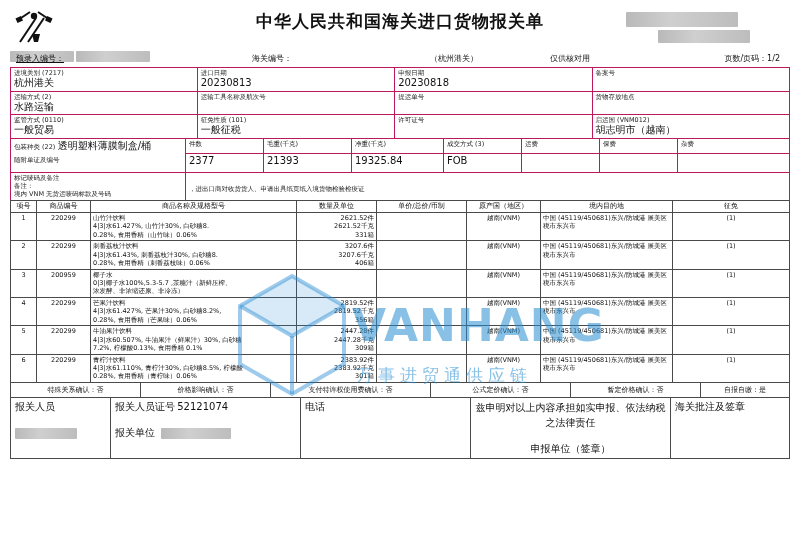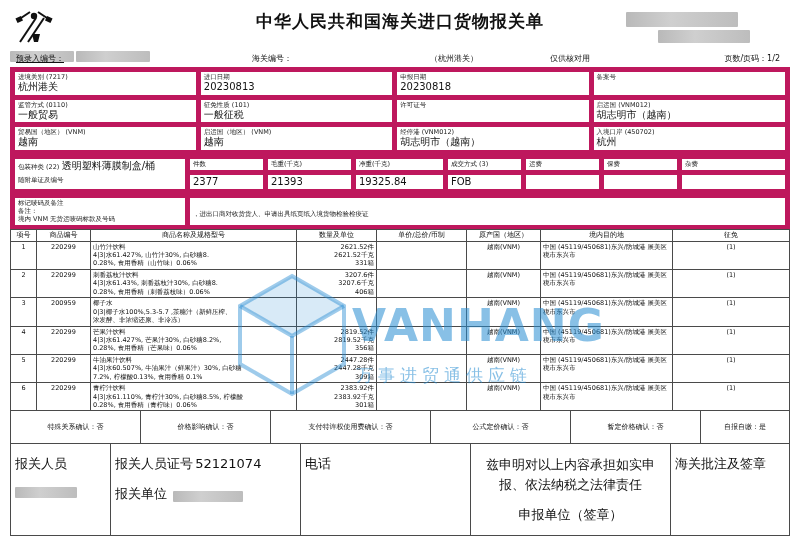--- a/index.html
+++ b/index.html
@@ -49,21 +49,21 @@
   .r-yulu { left: 52px; top: 3px; width: 64px; height: 11px; }
   .l-hgbg { left: 242px; top: 2px; }
   .r-hgbg { left: 288px; top: 3px; width: 74px; height: 11px; }
   .l-hz   { left: 420px; top: 2px; }
   .l-only { left: 540px; top: 2px; }
   .l-page { right: 10px; top: 2px; }
 
   
   table.grid { border-collapse: collapse; width: 100%; table-layout: fixed; }
   table.grid td, table.grid th {
-    border: 5px solid #be185d;
+    border: 1px solid #be185d;
     padding: 1px 3px;
     vertical-align: top;
     font-size: 7px;
     line-height: 1.25;
     overflow: hidden;
   }
   .cap { font-size: 6.5px; color: #222; }
   .val { font-size: 10px; }
   .center { text-align: center; }
 
@@ -84,24 +84,24 @@
   }
   table.goods th { font-weight: normal; text-align: center; background: #fff; font-size: 7px;}
   .g-name { font-size: 6.5px; }
   .g-name .ln { display: block; white-space: nowrap; overflow: hidden; }
   .g-qty { text-align: right; font-size: 6.5px; }
   .g-qty .ln { display:block; }
   .g-ctr { text-align: center; }
 
   
   table.bottom { border-collapse: collapse; width: 100%; table-layout: fixed; }
-  table.bottom td { border: 1px solid #4a4a4a; font-size: 7px; padding: 11px 4px; vertical-align: top; }
+  table.bottom td { border: 1px solid #4a4a4a; font-size: 7px; padding: 2px 4px; vertical-align: top; }
 
   .sign-block { height: 44px; }
-  .sign-line { font-size: 13px; }
+  .sign-line { font-size: 10px; }
 
   
   .wm {
     position: absolute;
     left: 0; top: 0; width: 800px; height: 541px;
     pointer-events: none;
   }
   .wm-text {
     position: absolute;
     left: 352px; top: 300px;
@@ -174,52 +174,52 @@
           <span class="cap">申报日期</span>
           <span class="val">20230818</span>
         </td>
         <td class="cell">
           <span class="cap">备案号</span>
           <span class="val"></span>
         </td>
       </tr>
       <tr>
         <td class="cell">
+          <span class="cap">运输方式  (2)</span>
+          <span class="val">水路运输</span>
+        </td>
+        <td class="cell">
+          <span class="cap">运输工具名称及航次号</span>
+          <span class="val"></span>
+        </td>
+        <td class="cell">
+          <span class="cap">提运单号</span>
+          <span class="val"></span>
+        </td>
+        <td class="cell">
+          <span class="cap">货物存放地点</span>
+          <span class="val"></span>
+        </td>
+      </tr>
+      <tr>
+        <td class="cell">
           <span class="cap">监管方式  (0110)</span>
           <span class="val">一般贸易</span>
         </td>
         <td class="cell">
           <span class="cap">征免性质  (101)</span>
           <span class="val">一般征税</span>
         </td>
         <td class="cell">
           <span class="cap">许可证号</span>
           <span class="val"></span>
         </td>
         <td class="cell">
           <span class="cap">启运国  (VNM012)</span>
           <span class="val">胡志明市（越南）</span>
-        </td>
-      </tr>
-      <tr>
-        <td class="cell">
-          <span class="cap">贸易国（地区）  (VNM)</span>
-          <span class="val">越南</span>
-        </td>
-        <td class="cell">
-          <span class="cap">启运国（地区）  (VNM)</span>
-          <span class="val">越南</span>
-        </td>
-        <td class="cell">
-          <span class="cap">经停港  (VNM012)</span>
-          <span class="val">胡志明市（越南）</span>
-        </td>
-        <td class="cell">
-          <span class="cap">入境口岸  (450702)</span>
-          <span class="val">杭州</span>
         </td>
       </tr>
     </tbody>
   </table>
 
   <table class="grid" style="margin-top:-1px">
     <colgroup>
       <col style="width:175px">
       <col style="width:78px">
         <col style="width:88px">

